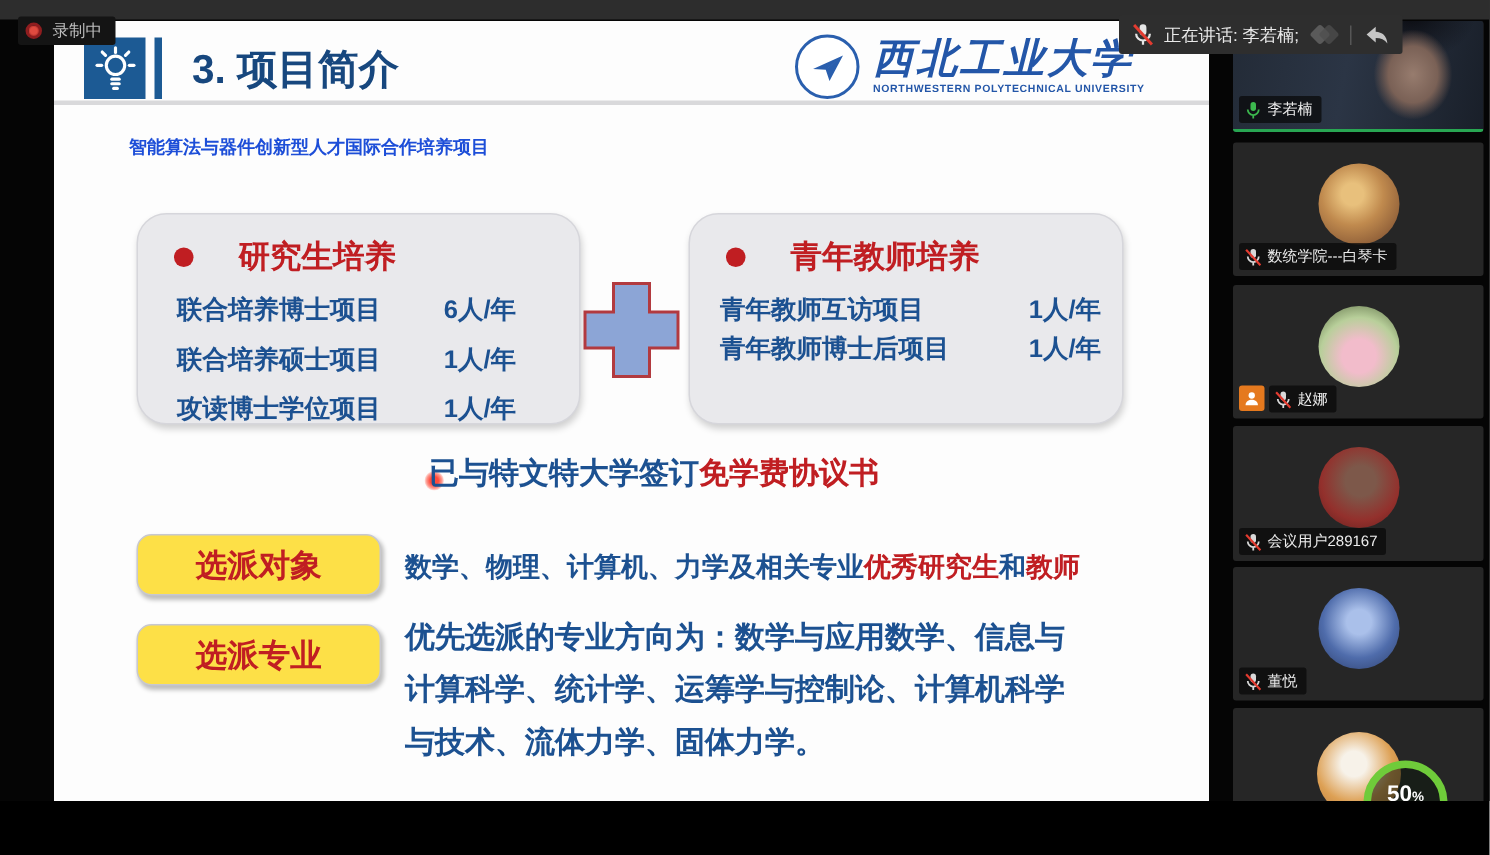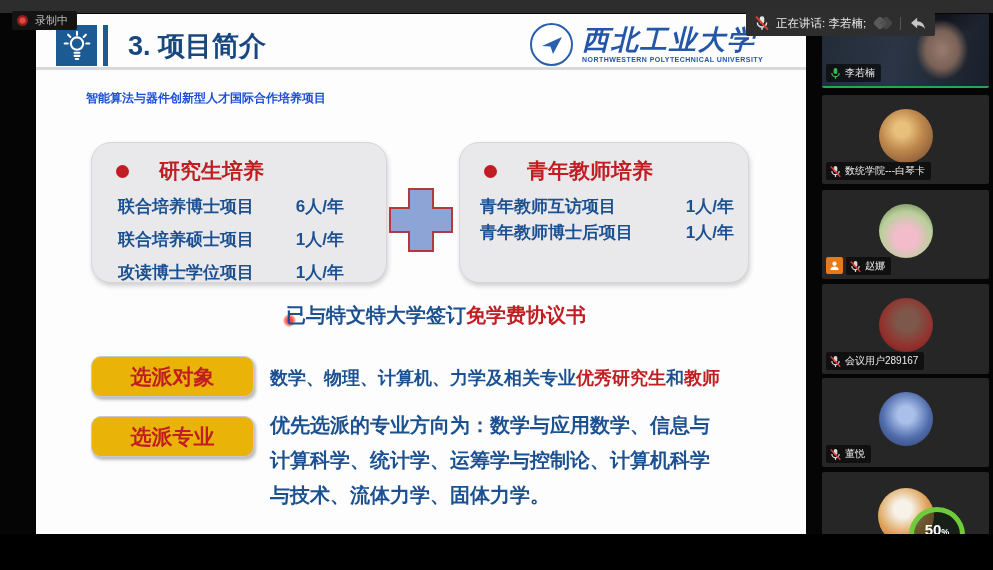--- a/index.html
+++ b/index.html
@@ -45,21 +45,21 @@
   .gbox2 .gbox-rows { gap:3px; padding:0 14px 0 20px; margin-top:4px; }
   .gbox-row { display:flex; justify-content:space-between; color:#1c5191; font-weight:bold; font-size:17px; }
 
   .plus-wrap { position:absolute; left:350px; top:171px; }
 
   .agreement { position:absolute; left:250px; top:288px; font-size:20px; font-weight:bold; white-space:nowrap; }
   .agree-blue { color:#1c5191; } .agree-red { color:#c01e22; }
   .laser { position:absolute; left:247px; top:300px; width:13px; height:13px; border-radius:50%;
            background:radial-gradient(circle,#ff4b3c 0 30%,rgba(255,70,50,0.55) 55%,rgba(255,70,50,0) 75%); }
 
-  .badge { position:absolute; left:55px; width:163px; height:41px; background:#eab308;
+  .badge { position:absolute; left:55px; width:163px; height:41px; background:#fde047;
            border:1px solid #c8c8cf; border-radius:10px; box-shadow:1.5px 2.5px 3px rgba(0,0,0,0.25);
            display:flex; align-items:center; justify-content:center;
            color:#c01e22; font-size:21px; font-weight:bold; }
   .badge-target { top:342px; } .badge-major { top:402px; }
   .target-text { position:absolute; left:234px; top:352px; font-size:18px; font-weight:bold; white-space:nowrap; }
   .t-blue { color:#1c5191; } .t-red { color:#c01e22; }
   .major-text { position:absolute; left:234px; top:394px; width:458px; font-size:20px; font-weight:bold;
                 color:#1c5191; line-height:35px; }
 
   

